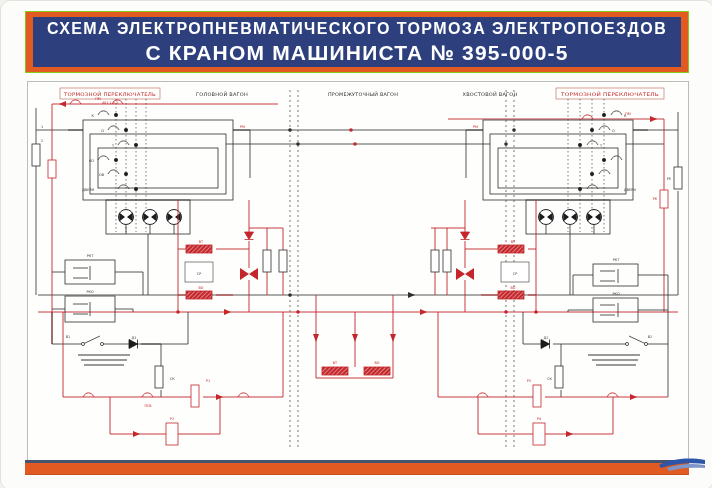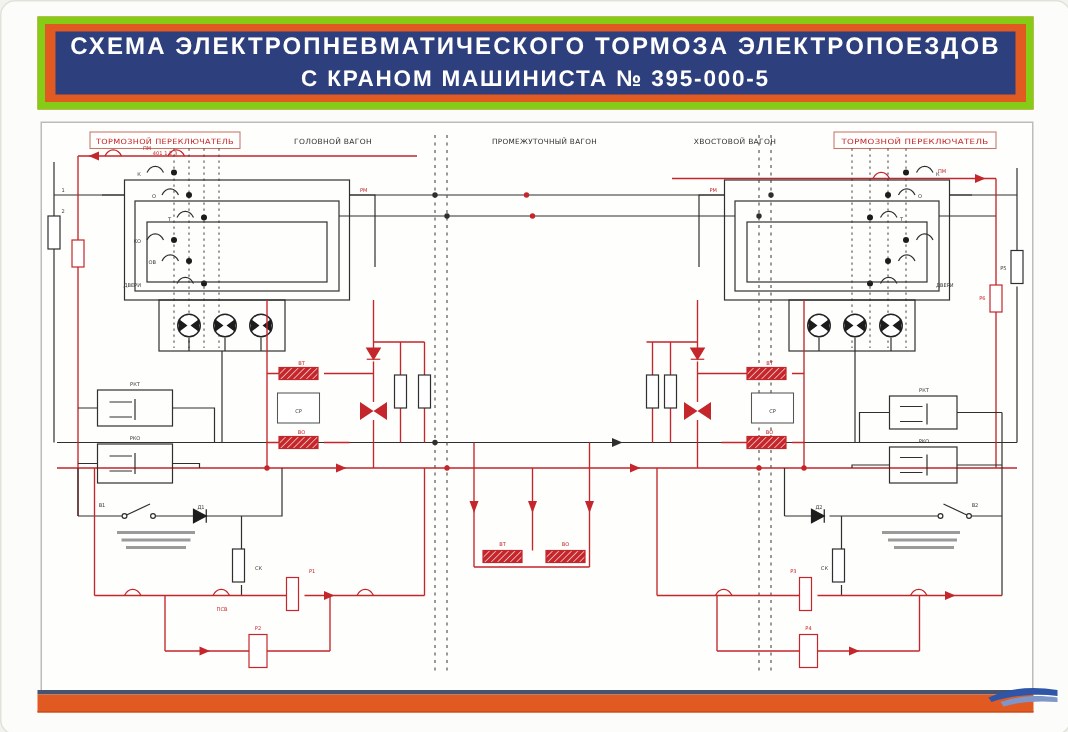--- a/index.html
+++ b/index.html
@@ -1,20 +1,20 @@
 <!DOCTYPE html>
 <html><head>
 <meta charset="utf-8">
 <style>
   html,body{margin:0;padding:0;background:#f2f2ee;}
   .stage{position:relative;width:712px;height:488px;background:#fcfcfa;border:1px solid #e2e2dc;border-radius:10px;overflow:hidden;font-family:"Liberation Sans",sans-serif;}
-  .banner{position:absolute;left:24px;top:10px;width:664px;height:62px;background:#e05a22;border:5px solid #84cc16;box-sizing:border-box;}
+  .banner{position:absolute;left:24px;top:10px;width:664px;height:62px;background:#e05a22;border:1px solid #84cc16;box-sizing:border-box;}
   .banner-inner{position:absolute;left:7px;top:5px;right:7px;bottom:5px;background:#2d3f7c;display:flex;flex-direction:column;align-items:center;justify-content:center;gap:3px;}
   .title-line{color:#ffffff;font-weight:bold;font-size:16px;letter-spacing:1.4px;white-space:nowrap;}
-  .title-line.l2{font-size:15px;letter-spacing:1.2px;}
+  .title-line.l2{font-size:21px;letter-spacing:1.2px;}
   .schematic{position:absolute;left:26px;top:80px;width:660px;height:378px;background:#fefefc;border:1px solid #bcbcb8;box-sizing:content-box;overflow:hidden;}
   .footer-line{position:absolute;left:24px;top:459px;width:664px;height:3px;background:#47536f;}
   .footer-strip{position:absolute;left:24px;top:462px;width:664px;height:11px;background:#e05a22;border-bottom:1px solid #c94f1c;}
   .logo{position:absolute;right:6px;top:454px;width:50px;height:20px;}
   svg text{font-family:"DejaVu Sans",sans-serif;}
   .tl{font-size:3.4px;fill:#3a3a3a;}
   .tl.red{fill:#c4262b;}
   .sec{font-size:4.8px;fill:#2f2f2f;letter-spacing:.2px;}
   .sec.red{fill:#c4262b;}
 </style>

